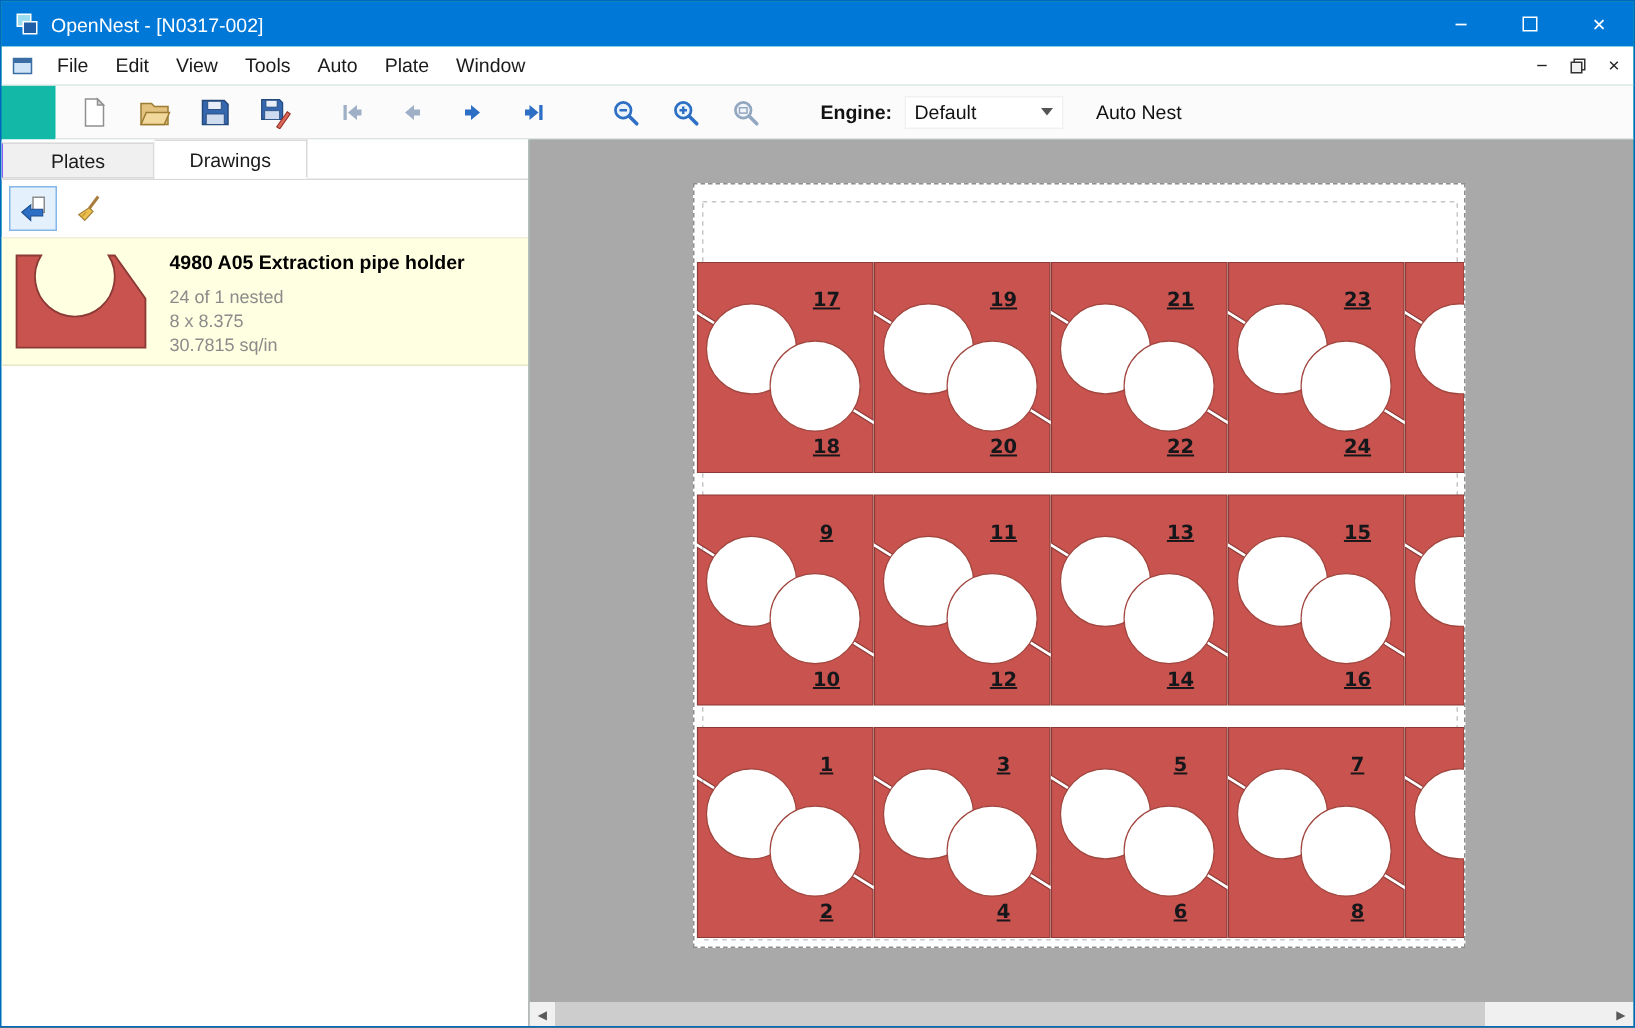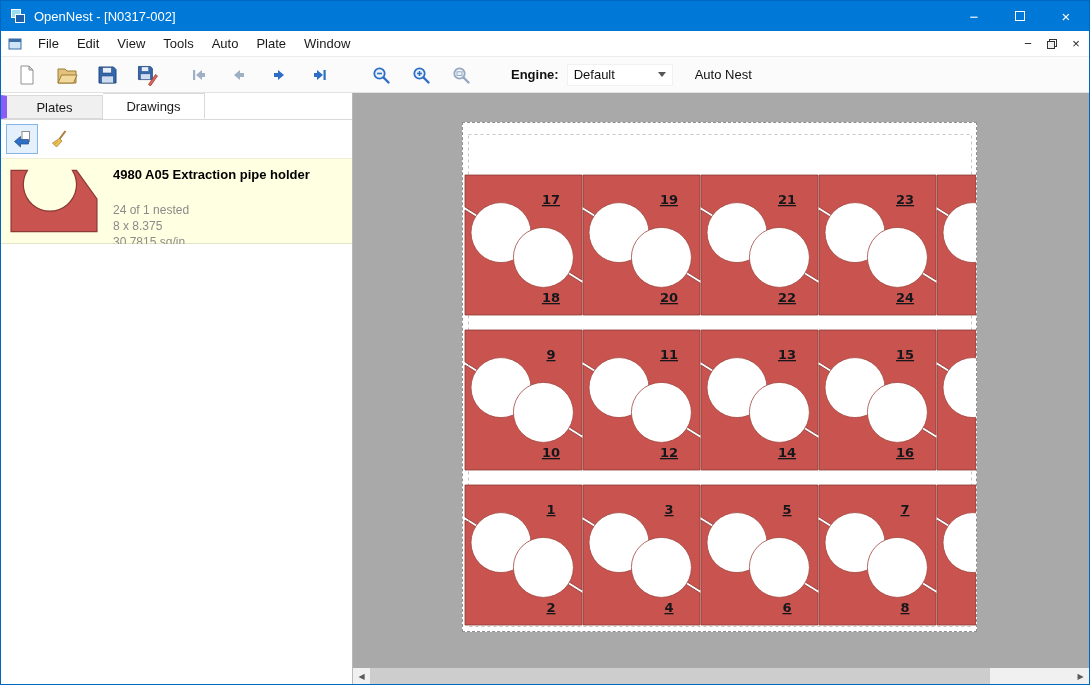--- a/index.html
+++ b/index.html
@@ -23,52 +23,52 @@
   .menubar { height:26px; flex:0 0 auto; background:#fff; border-bottom:1px solid #ececec;
              display:flex; align-items:center;text-align:right; }
   .mdi-icon { margin:0 6px 0 6px; display:flex; }
   .menu-item { padding:0 9px; height:100%; display:flex; align-items:center;
                font-size:13px; color:#1a1a1a; }
   .mdi-btn { width:22px; height:20px; display:flex; align-items:center; justify-content:center;
              font-size:13px; color:#222; margin-right:2px; }
 
   
   .toolbar { height:36px; flex:0 0 auto; background:#fbfbfb; border-bottom:1px solid #e2e2e2;
-             display:flex; align-items:center; padding-left:6px; }
+             display:flex; align-items:center; padding-left:6px;margin-left:36px; }
   .tbtn { width:32px; height:30px; display:flex; align-items:center; justify-content:center; margin:0 4px; }
   .grp-nav { margin-left:16px; }
   .grp-zoom { margin-left:26px; }
   .engine-label { margin-left:30px; font-size:13px; font-weight:bold; color:#111; }
   .combo { width:106px; height:22px; margin-left:8px; background:#fff; border:1px solid #f1f1f1;
            display:flex; align-items:center; justify-content:space-between; padding:0 6px; }
   .combo-value { font-size:13px; color:#111; }
   .caret { width:0; height:0; border-left:4px solid transparent; border-right:4px solid transparent;
            border-top:5px solid #555; }
   .autonest { margin-left:22px; font-size:13px; color:#111; }
 
   
   .main { flex:1; min-height:0; display:flex; }
 
   .sidebar { width:352px; flex:0 0 auto; background:#fff; border-right:1px solid #b9b9b9;
              display:flex; flex-direction:column; }
   .tabstrip { height:27px; display:flex; border-bottom:1px solid #d9d9d9; background:#fff; }
   .tab { width:102px; display:flex; align-items:center; justify-content:center; font-size:13px;
          color:#1a1a1a; background:#f0f0f0; border:1px solid #d9d9d9; border-left:none; margin-top:2px; }
-  .tab:first-child { border-left:6px solid #8b5cf6; }
+  .tab:first-child { border-left:1px solid #8b5cf6; }
   .tab.active { background:#fff; border-bottom:1px solid #fff; margin-top:0; font-size:13px; }
   .panel-toolbar { height:38px; display:flex; align-items:center; padding:0 5px; gap:5px; }
   .ptbtn { width:32px; height:30px; display:flex; align-items:center; justify-content:center;
            border:1px solid transparent; }
   .ptbtn.selected { background:#e4f0fb; border-color:#84b6e8; }
 
   .drawing-item { background:var(--selection-bg,#ffffe1); display:flex; padding:7px 8px;
                   border-top:1px solid #efefda; border-bottom:1px solid #e5e5c9; height:86px; }
   .thumb { flex:0 0 94px; }
   .dtext { padding-left:10px; padding-top:1px; }
-  .dtitle { font-size:13px; font-weight:bold; color:#000; margin-bottom:20px; }
+  .dtitle { font-size:13px; font-weight:bold; color:#000; margin-bottom:8px; }
   .dline { font-size:12px; color:#8b8b8b; line-height:16px; }
   .panel-rest { flex:1; background:#fff; }
 
   .canvas { flex:1; background:#a9a9a9; position:relative; overflow:hidden; }
   .plate { position:absolute; left:109px; top:29px; width:515px; height:510px;
            background:#fff; border:1px dashed #8f8f8f; }
   .marginrect { fill:none; stroke:#c6c6c6; stroke-dasharray:3 3; stroke-width:1; }
   .part { fill:var(--part-fill,#c9534f); stroke:var(--part-stroke,#8b3a36); stroke-width:0.8; }
   .holes { fill:#ffffff; stroke:#a1463f; stroke-width:0.8; }
   .pnum { font-family:"DejaVu Sans",sans-serif; font-size:13px; font-weight:bold; fill:#15171b;

